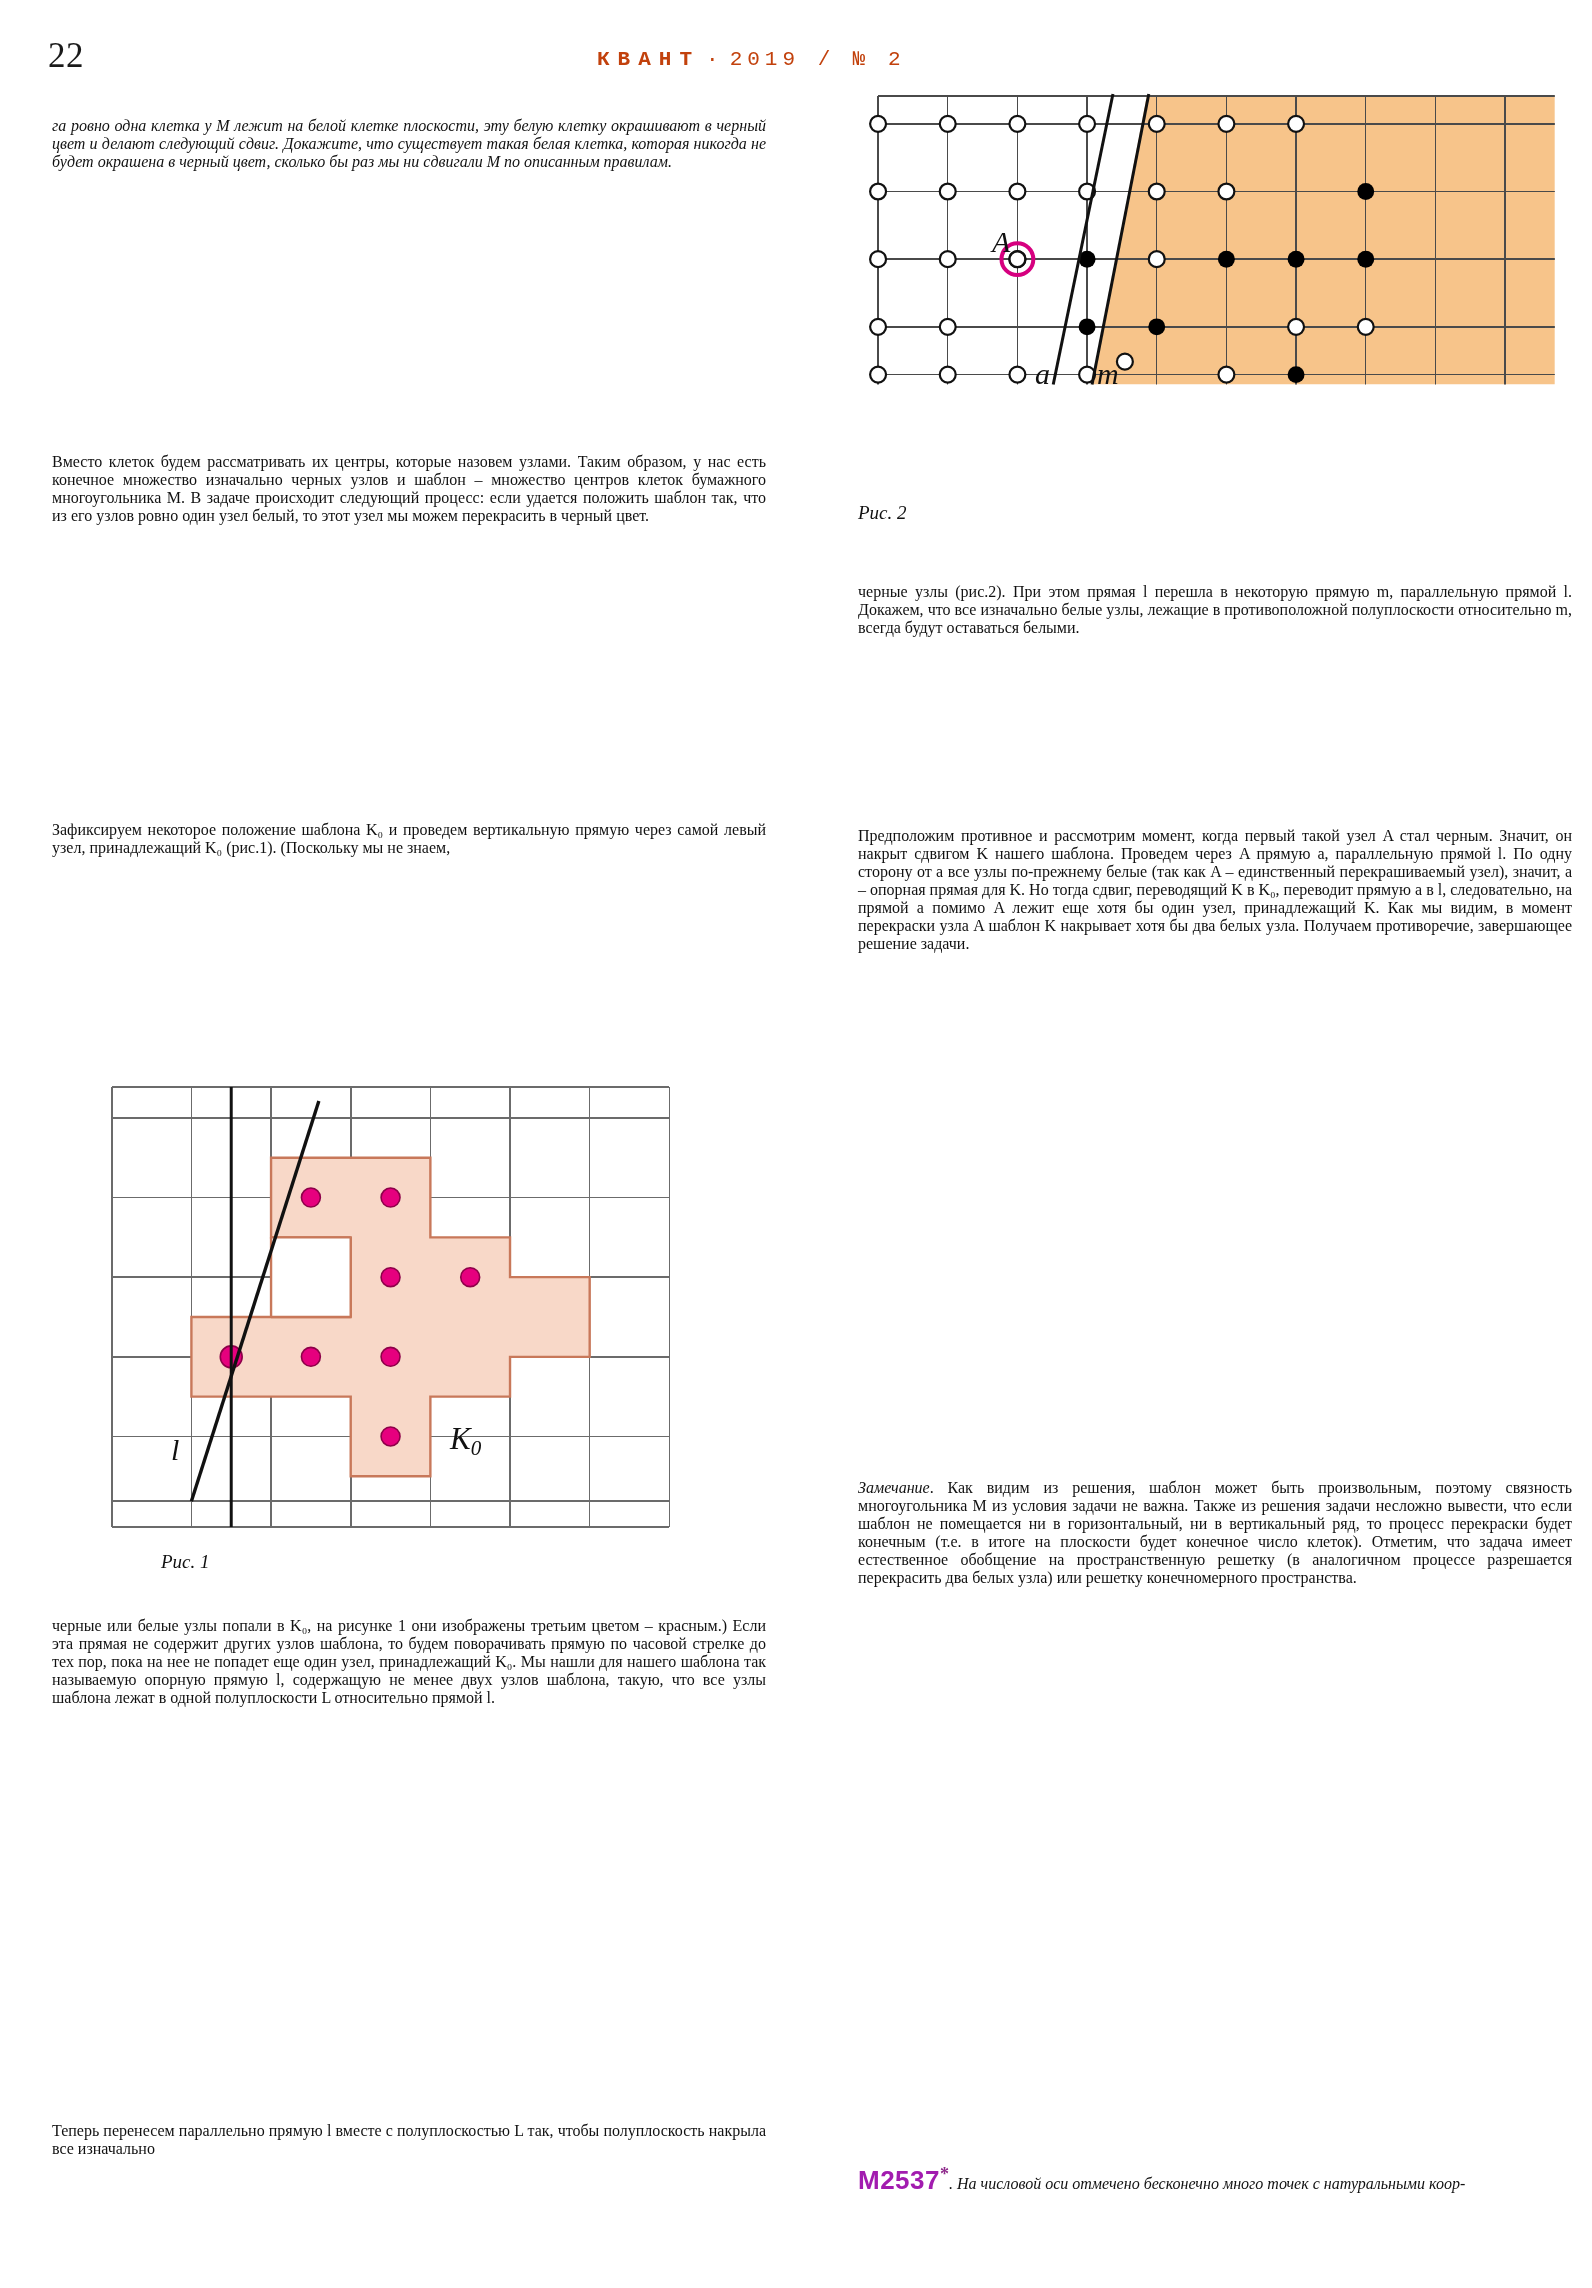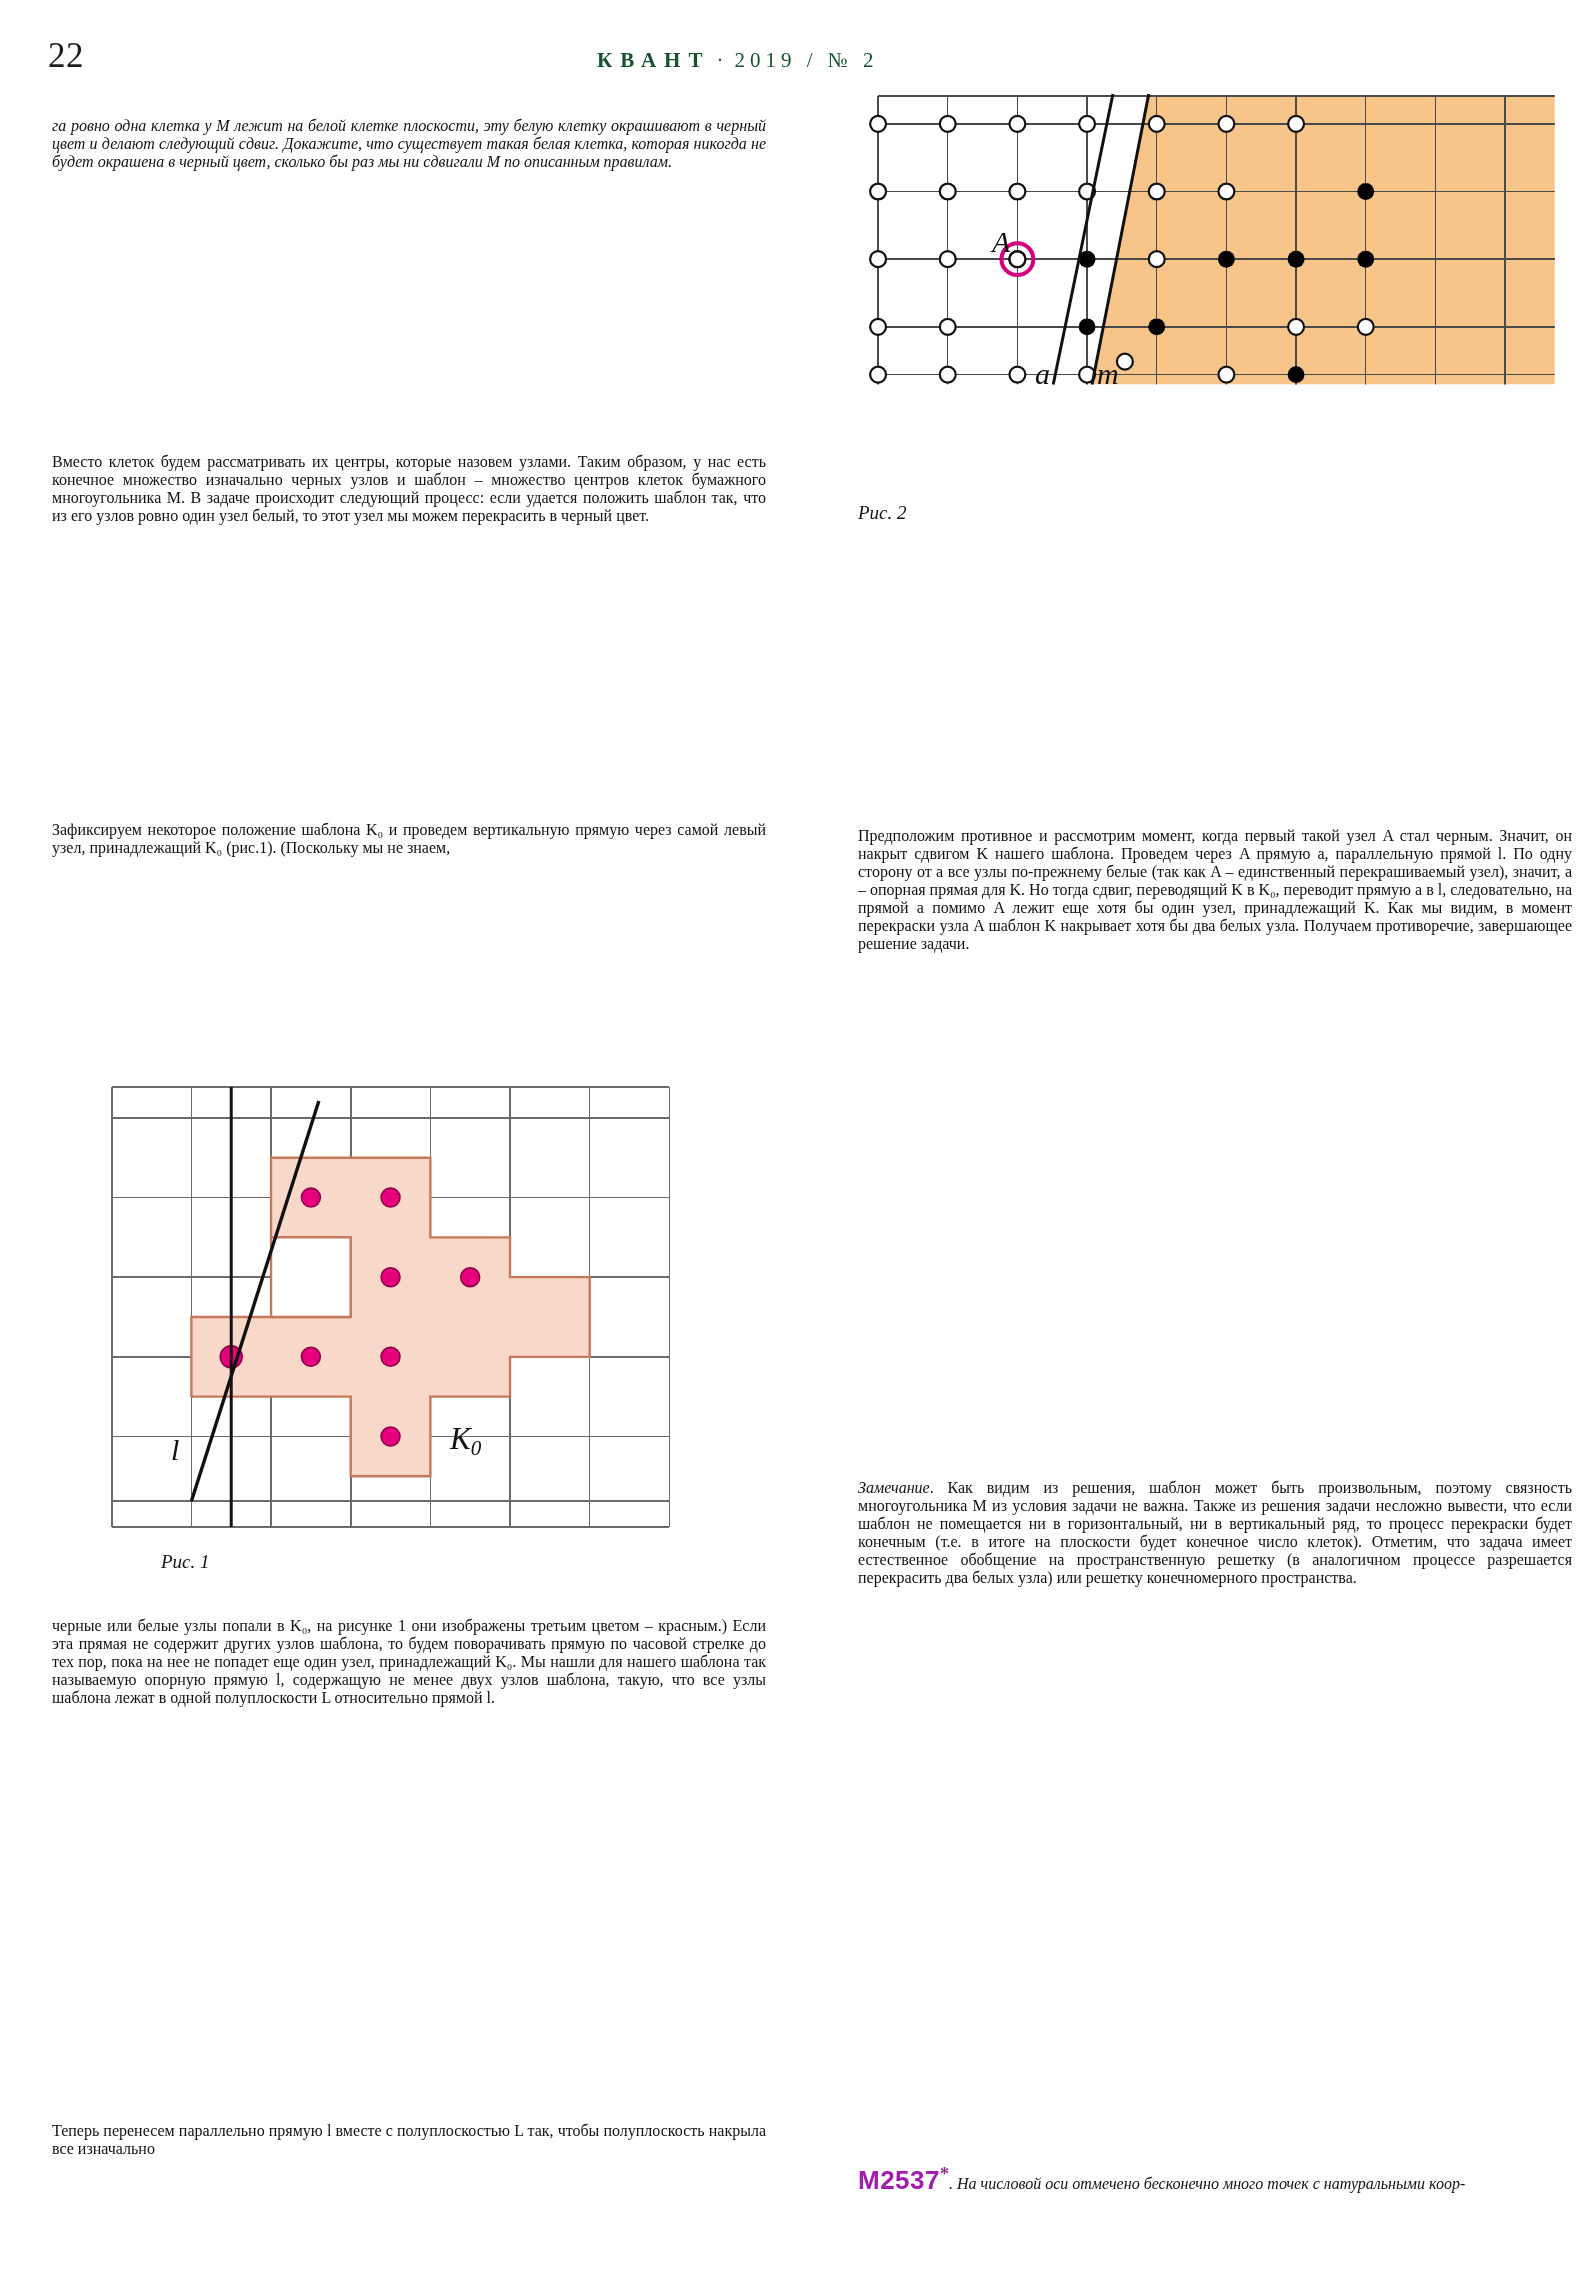--- a/index.html
+++ b/index.html
@@ -17,22 +17,22 @@
   .header{
     position:absolute;left:0;top:28px;width:1592px;height:48px;
   }
   .folio{
     position:absolute;left:48px;top:8px;
     font-size:35px;letter-spacing:0.5px;color:#1a1a1a;
     font-family:"Liberation Serif",serif;
   }
   .runhead{
     position:absolute;left:597px;top:20px;width:498px;
-    font-size:21px;letter-spacing:5px;color:#14532d;
-    font-family:Liberation Serif, serif;
+    font-size:21px;letter-spacing:5px;color:#c2410c;
+    font-family:Liberation Mono, monospace;
     white-space:nowrap;
   }
   .runhead .brand{font-weight:700;letter-spacing:8px;}
   .runhead .dot{padding:0 6px;}
 
   p{margin:0 0 0 0;text-indent:0;}
   .ital{font-style:italic;}
   .sub{font-size:0.68em;vertical-align:-0.28em;}
   .sig{text-align:right;font-style:italic;margin-top:22px;}
   .prob-id{color:#a21caf;font-weight:700;font-family:"Liberation Sans",sans-serif;font-size:26px;letter-spacing:0.5px;}
@@ -234,20 +234,23 @@
       </g>
     </svg>
 
     <div style="position:absolute;left:134px;top:139px;font-style:italic;font-size:30px;font-family:'Liberation Serif',serif;">A</div>
     <div style="position:absolute;left:177px;top:271px;font-style:italic;font-size:30px;font-family:'Liberation Serif',serif;">a</div>
     <div style="position:absolute;left:239px;top:271px;font-style:italic;font-size:30px;font-family:'Liberation Serif',serif;">m</div>
 
     <div class="cap figcap">Рис. 2</div>
   </div>
 
+  <div class="block blockR" style="top:583px;">
+    <p>черные узлы (рис.2). При этом прямая l перешла в некоторую прямую m, параллельную прямой l. Докажем, что все изначально белые узлы, лежащие в противоположной полуплоскости относительно m, всегда будут оставаться белыми.</p>
+  </div>
 
   <div class="block blockR" style="top:827px;">
     <p>Предположим противное и рассмотрим момент, когда первый такой узел A стал черным. Значит, он накрыт сдвигом K нашего шаблона. Проведем через A прямую a, параллельную прямой l. По одну сторону от a все узлы по-прежнему белые (так как A – единственный перекрашиваемый узел), значит, a – опорная прямая для K. Но тогда сдвиг, переводящий K в K₀, переводит прямую a в l, следовательно, на прямой a помимо A лежит еще хотя бы один узел, принадлежащий K. Как мы видим, в момент перекраски узла A шаблон K накрывает хотя бы два белых узла. Получаем противоречие, завершающее решение задачи.</p>
   </div>
 
   <div class="block blockR" style="top:1479px;">
     <p><span class="ital">Замечание</span><span>. Как видим из решения, шаблон может быть произвольным, поэтому связность многоугольника M из условия задачи не важна. Также из решения задачи несложно вывести, что если шаблон не помещается ни в горизонтальный, ни в вертикальный ряд, то процесс перекраски будет конечным (т.е. в итоге на плоскости будет конечное число клеток). Отметим, что задача имеет естественное обобщение на пространственную решетку (в аналогичном процессе разрешается перекрасить два белых узла) или решетку конечномерного пространства.</span></p>
   </div>
 
 

